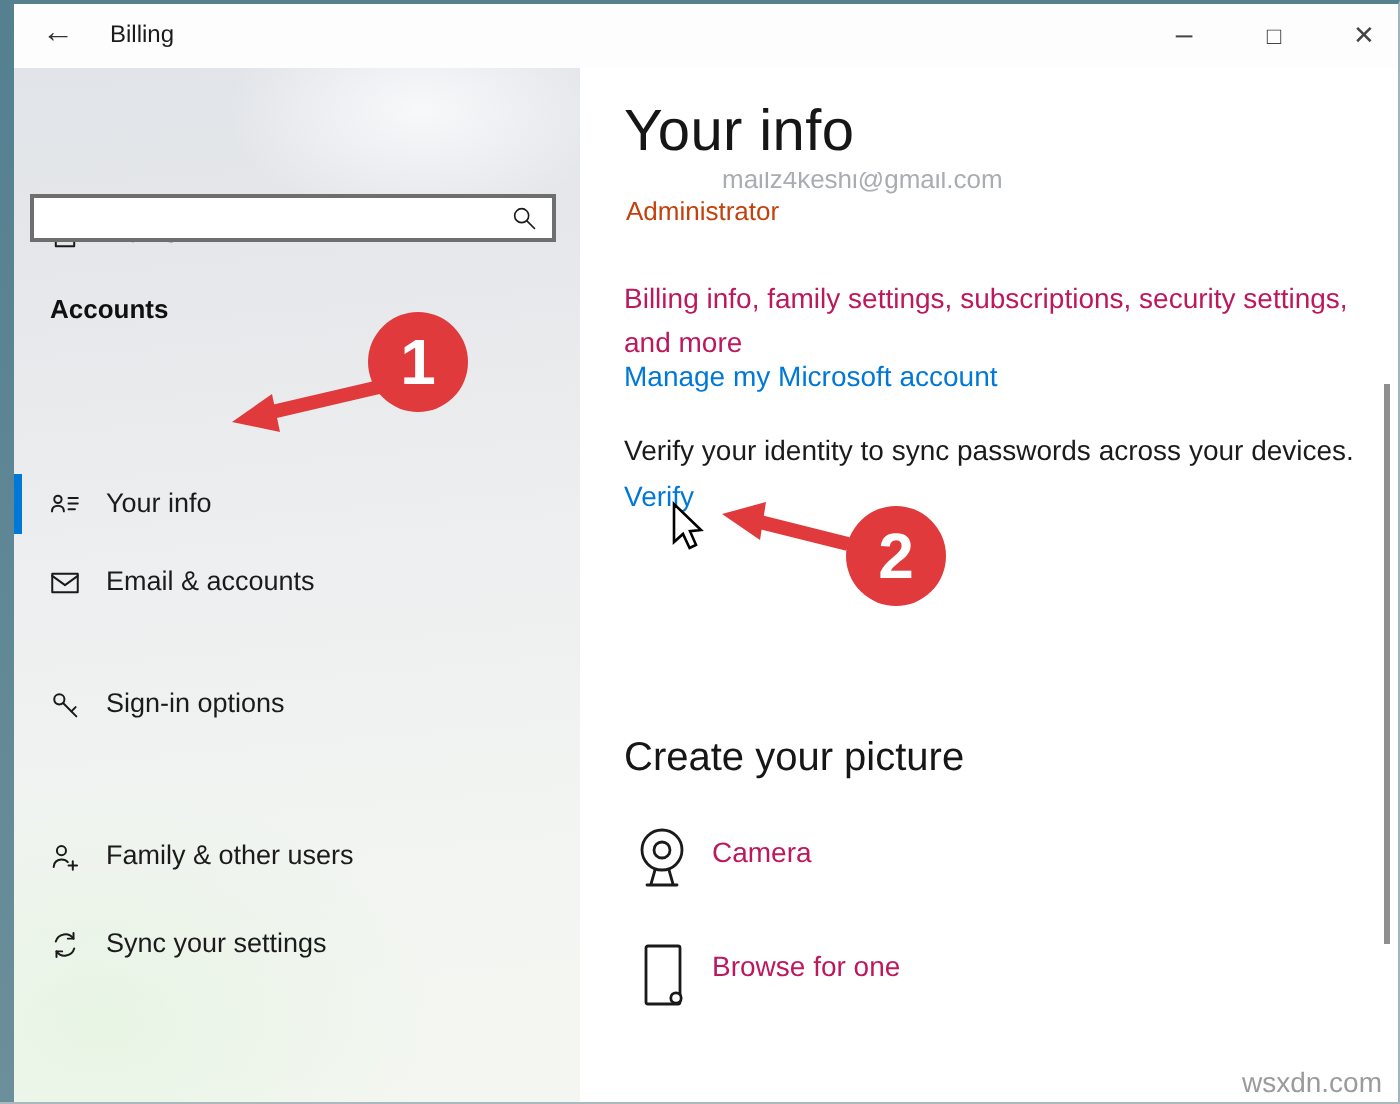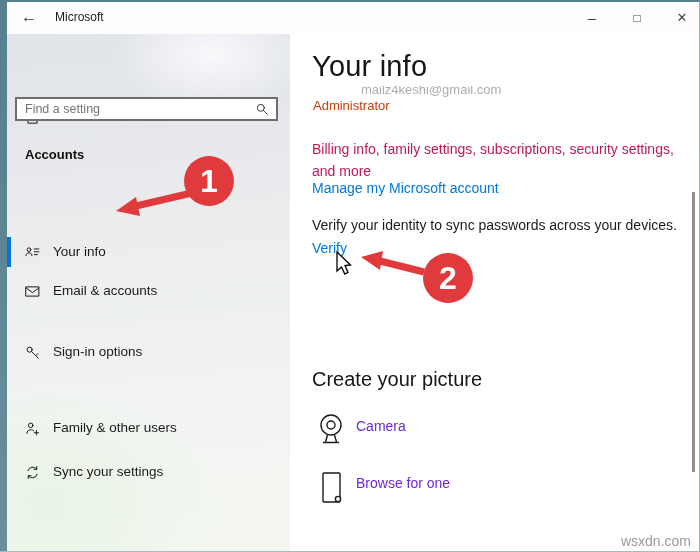--- a/index.html
+++ b/index.html
@@ -56,57 +56,56 @@
   #email-clip { position:absolute; left:23px; top:52px; height:11px; overflow:hidden;margin-left:48px; }
   #email-clip span { display:block; margin-top:-4px; font-size:13px; color:#a9adb2; }
   #role-text { position:absolute; left:23px; top:64px; font-size:13px; color:#c2410c; }
   #billing-text { position:absolute; left:22px; top:104px; width:364px; font-size:14px; line-height:22px; color:#be185d; }
   .blue-link { position:absolute; left:22px; font-size:14px; color:#0078d7; text-decoration:none; cursor:pointer; }
   #manage-link { top:146px; }
   #verify-text { position:absolute; left:22px; top:183px; font-size:14px; color:#1b1b1b; }
   #verify-link { top:206px; }
   #stop-link { top:262px; }
   #picture-title { position:absolute; left:22px; top:334px; font-size:20px; font-weight:400; color:#161616; }
-  .pic-row-label { position:absolute; left:66px; font-size:14px; color:#6d28d9; }
+  .pic-row-label { position:absolute; left:66px; font-size:14px; color:#be185d; }
   #camera-label { top:384px; }
   #browse-label { top:441px; }
   #camera-icon { position:absolute; left:27px; top:378px; }
   #browse-icon { position:absolute; left:28px; top:437px; }
   
   #scrollbar-thumb { position:absolute; left:692px; top:190px; width:3px; height:280px; background:#8f8f8f; }
   #watermark { position:absolute; right:8px; top:531px; font-size:14px; color:#9b9b9b; }
   #annotation-layer { position:absolute; left:0; top:0; width:700px; height:552px; pointer-events:none; }
   #annotation-layer text { font-family:"Liberation Sans",sans-serif; font-weight:bold; fill:#fff; }
 </style>
 </head>
 <body>
 
 <div id="screen">
   <div id="left-frame-strip"></div>
 
   <div id="titlebar">
     <button id="back-button">←</button>
-    <span id="window-title">Microsoft</span>
+    <span id="window-title">Billing</span>
     <button id="min-btn" class="caption-btn">–</button>
     <button id="max-btn" class="caption-btn">□</button>
     <button id="close-btn" class="caption-btn">✕</button>
   </div>
 
   <div id="sidebar">
 
     <div id="home-row" class="side-row">
       <svg class="glyph icon" viewBox="0 0 24 24">
         <path d="M3 11.5 L12 4 L21 11.5"></path>
           <path d="M5.5 10 V20 H18.5 V10"></path>
       </svg>
       <span class="lbl">Home</span>
     </div>
 
     <div id="search-box">
-      <input id="search-input" type="text" placeholder="Find a setting" style="">
       <svg id="search-icon" class="glyph" viewBox="0 0 24 24">
         <circle cx="10" cy="10" r="6"></circle>
           <path d="M14.5 14.5 L21 21"></path>
       </svg>
     </div>
 
     <div id="section-header">Accounts</div>
 
     <div class="side-row" style="top:155px;">
       <div class="accent-bar"></div>

